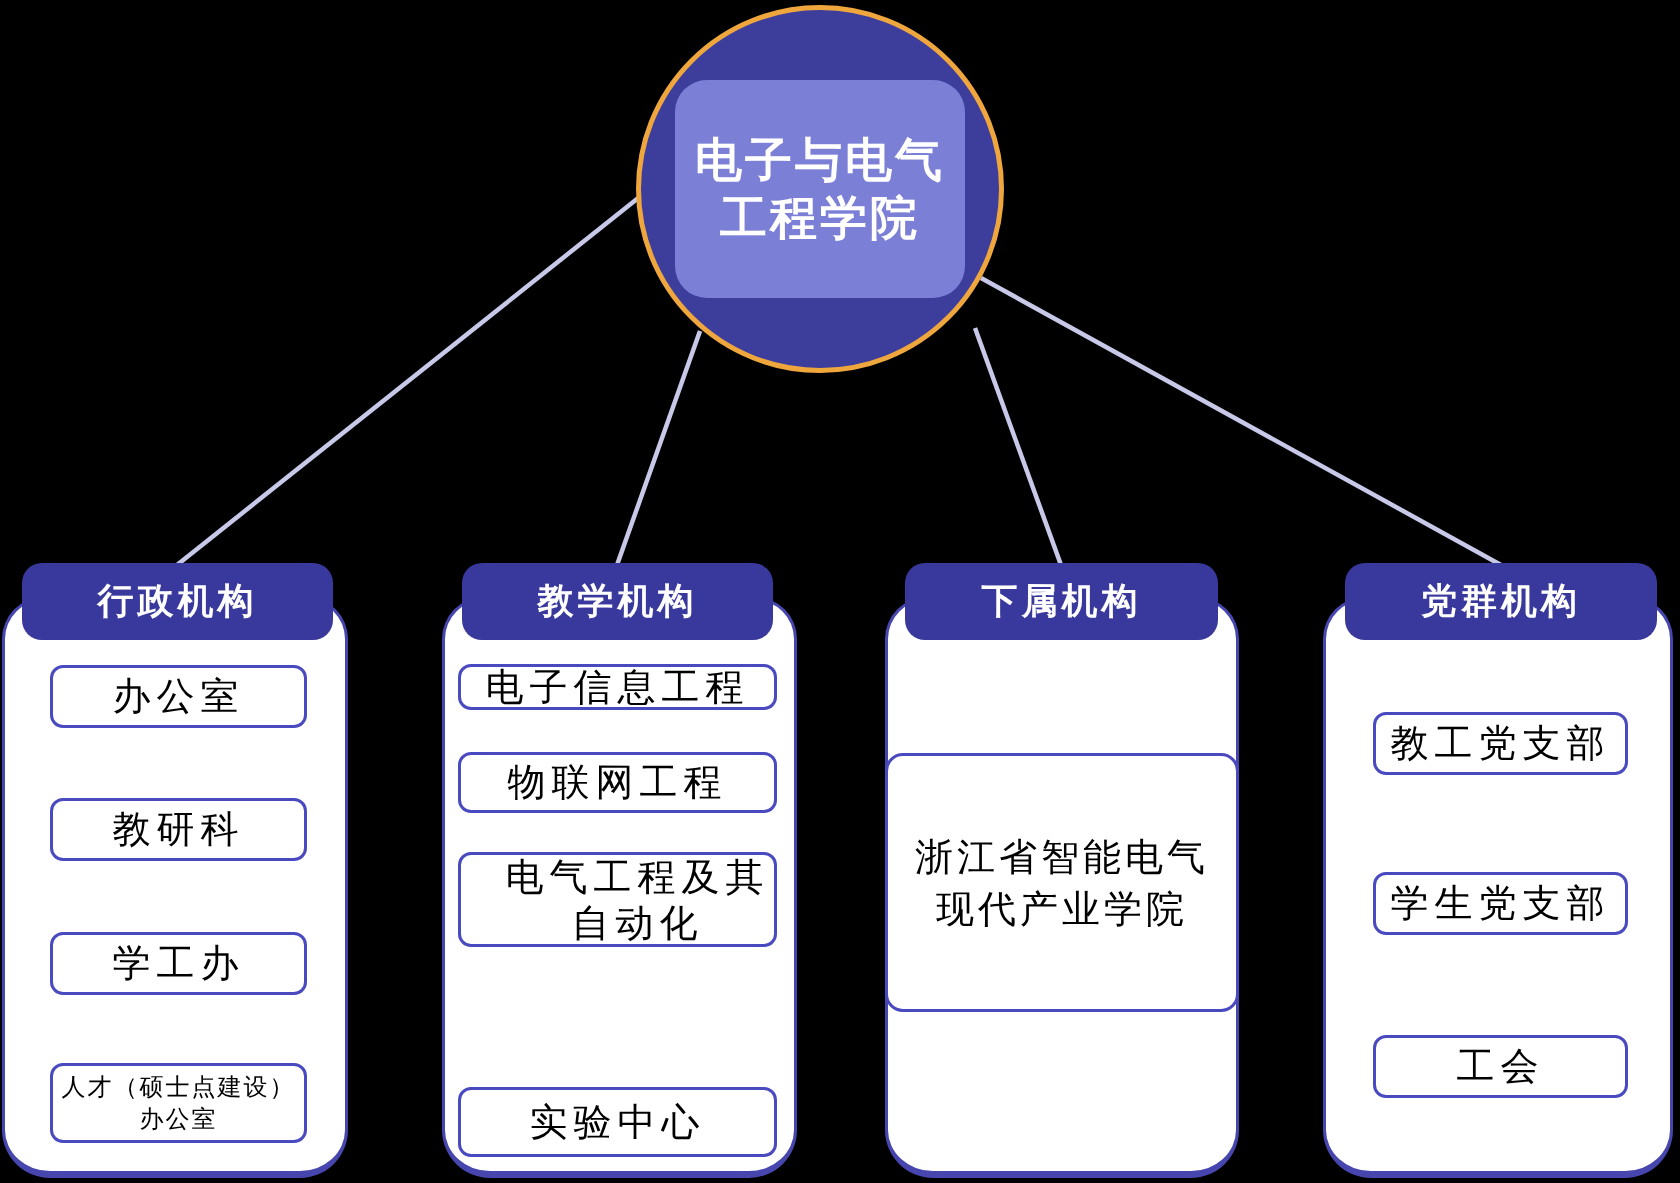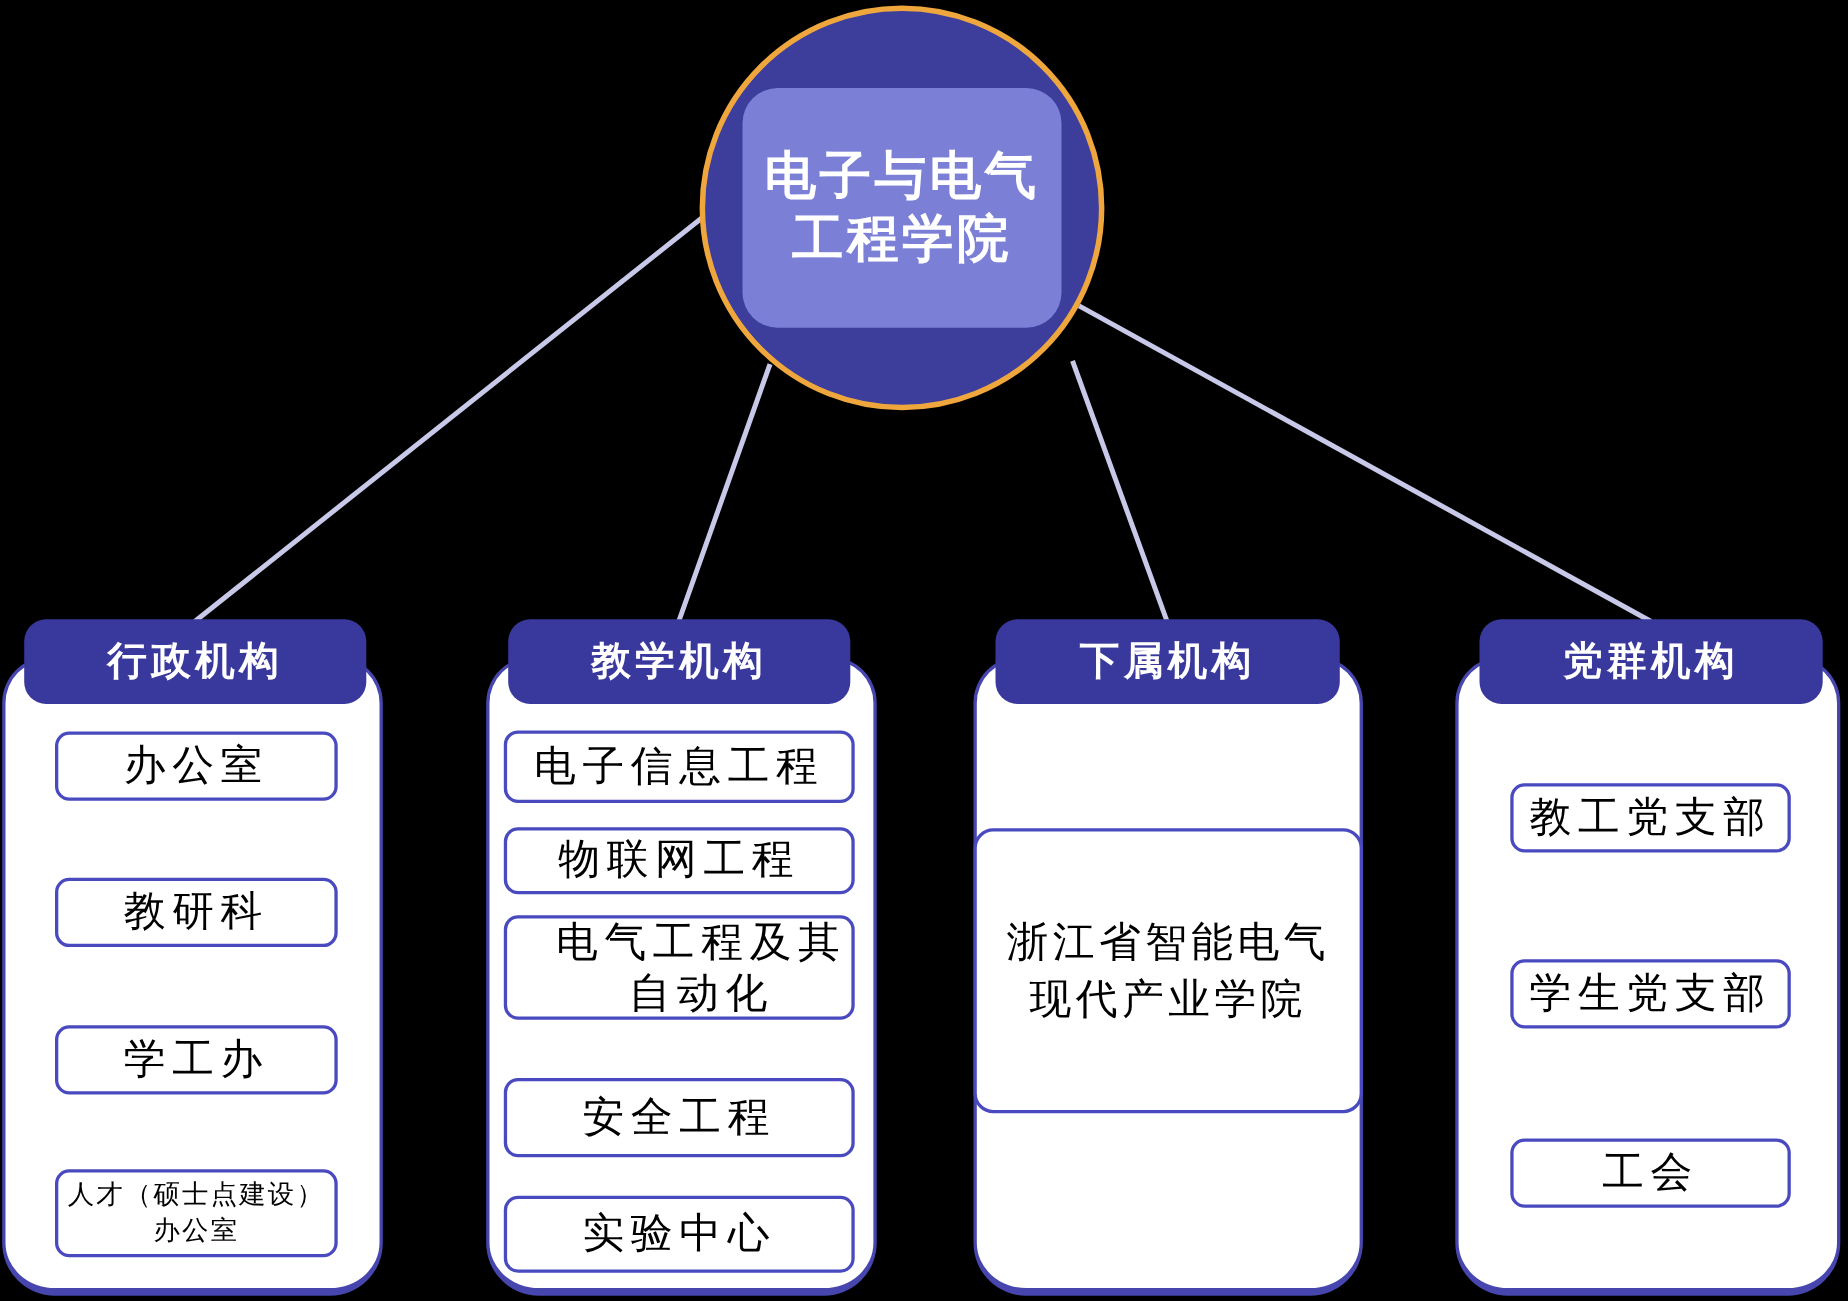--- a/index.html
+++ b/index.html
@@ -46,23 +46,23 @@
   .c1-body{left:2px;width:346px;}
   .c1 .item{left:50px;width:257px;}
   .c1-i1{top:665px;height:63px;}
   .c1-i2{top:798px;height:63px;}
   .c1-i3{top:932px;height:63px;}
   .c1-i4{top:1063px;height:80px;font-size:24px;line-height:32px;letter-spacing:2px;}
   
   .c2-header{left:462px;width:311px;}
   .c2-body{left:442px;width:355px;}
   .c2 .item{left:458px;width:319px;}
-  .c2-i1{top:664px;height:66px;}
+  .c2-i1{top:664px;height:46px;}
   .c2-i2{top:752px;height:61px;text-align:right;}
-  .c2-i3{top:832px;height:95px;line-height:46px;padding-left:40px;}
+  .c2-i3{top:852px;height:95px;line-height:46px;padding-left:40px;}
   .c2-i4{top:980px;height:72px;}
   .c2-i5{top:1087px;height:70px;}
   
   .c3-header{left:905px;width:313px;}
   .c3-body{left:885px;width:354px;}
   .c3-box{left:885px;width:354px;top:753px;height:259px;border-radius:18px;letter-spacing:4px;line-height:52px;}
   
   .c4-header{left:1345px;width:312px;}
   .c4-body{left:1323px;width:350px;}
   .c4 .item{left:1373px;width:255px;text-align:right;}
@@ -99,21 +99,20 @@
 办公室</div>
   </div>
 
   <div class="column c2">
     <div class="body c2-body"></div>
     <div class="header c2-header">教学机构</div>
     <div class="item c2-i1">电子信息工程</div>
     <div class="item c2-i2">物联网工程</div>
     <div class="item c2-i3">电气工程及其
 自动化</div>
-    <div class="item c2-i4">安全工程</div>
     <div class="item c2-i5">实验中心</div>
   </div>
 
   <div class="column c3">
     <div class="body c3-body"></div>
     <div class="header c3-header">下属机构</div>
     <div class="item c3-box">浙江省智能电气
 现代产业学院</div>
   </div>
 

